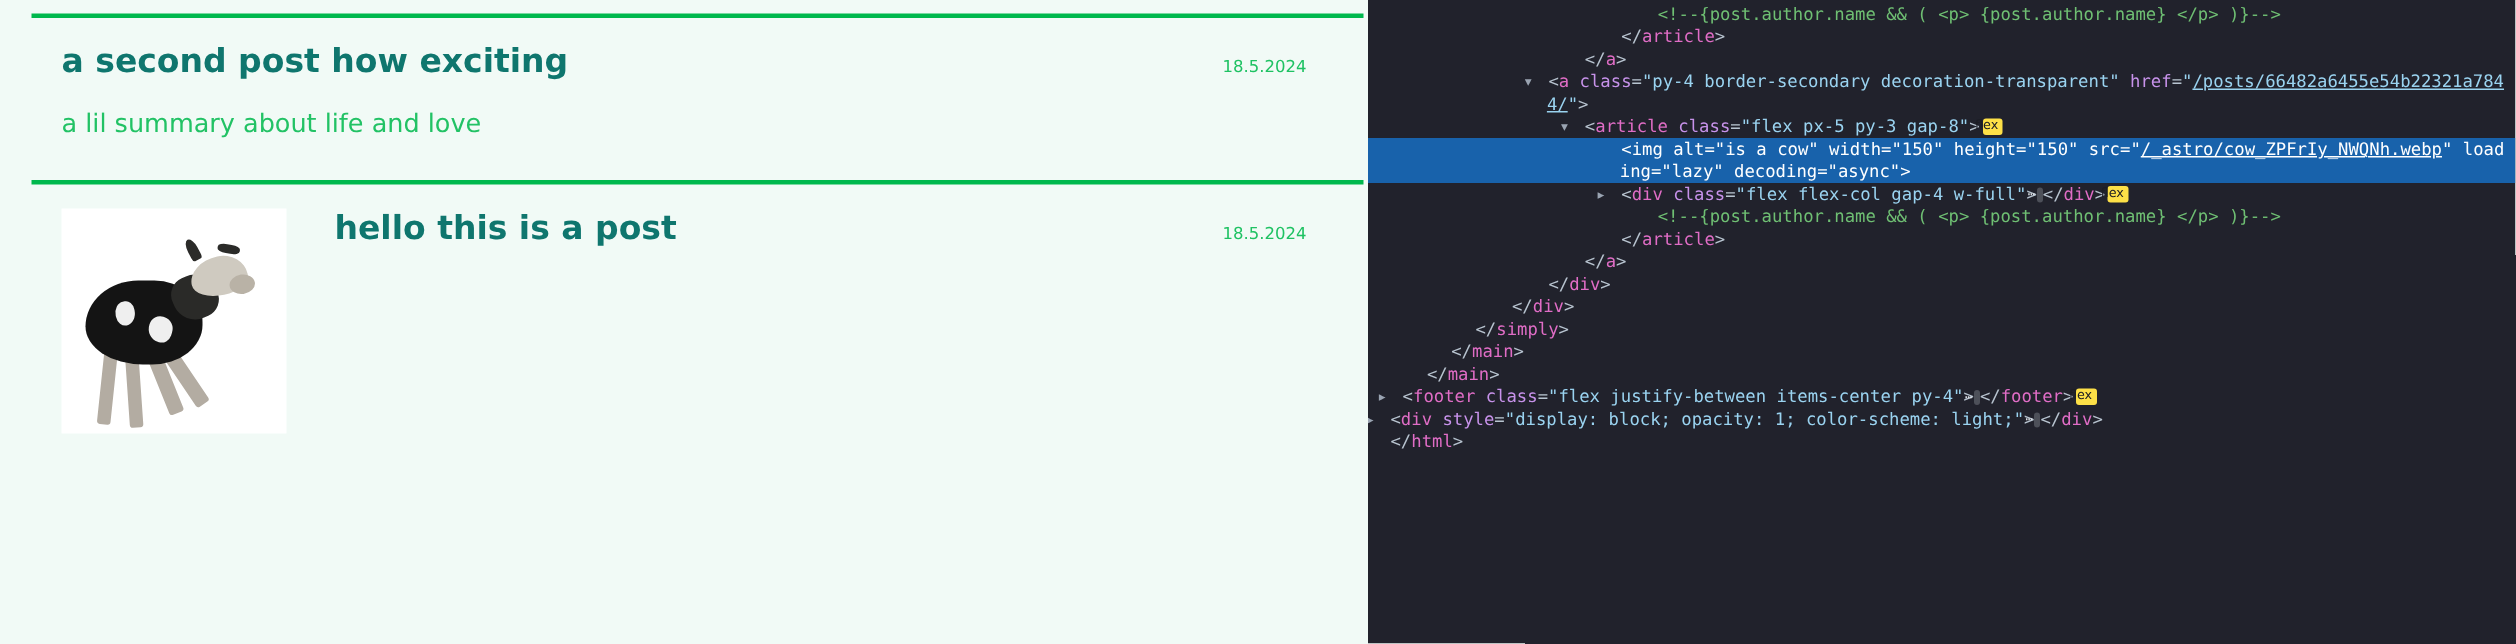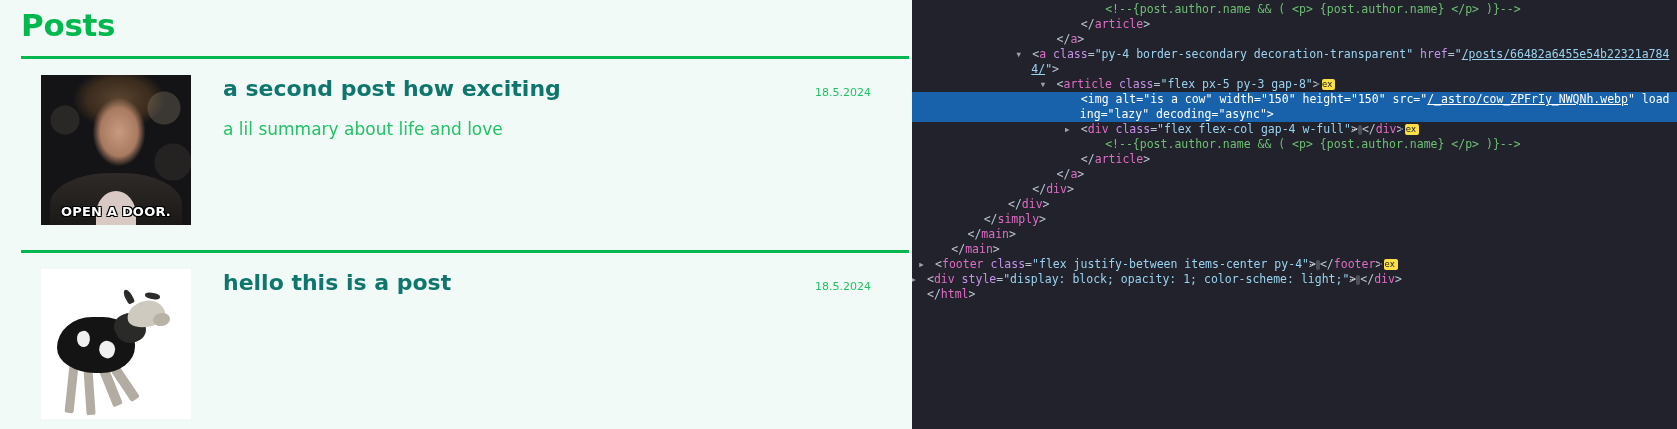--- a/index.html
+++ b/index.html
@@ -231,33 +231,26 @@
     line-height: 10px;
     padding: 0 2px;
     vertical-align: middle;
   }
 </style>
 </head>
 <body>
 
 <div class="page-pane">
 
-  <h1 class="page-title">Posts</h1>
   <div class="hr-rule"></div>
 
   <div class="post-list">
 
     <a class="post-link">
       <article class="post-article">
-        <div class="post-thumb thumb-meme">
-          <div class="bg-blur"></div>
-          <div class="jacket"></div>
-          <div class="shirt"></div>
-          <div class="caption">OPEN A DOOR.</div>
-        </div>
         <div class="post-text">
           <div class="post-head">
             <span class="post-title">a second post how exciting</span>
             <span class="post-date">18.5.2024</span>
           </div>
           <p class="post-summary">a lil summary about life and love</p>
         </div>
       </article>
     </a>
 

